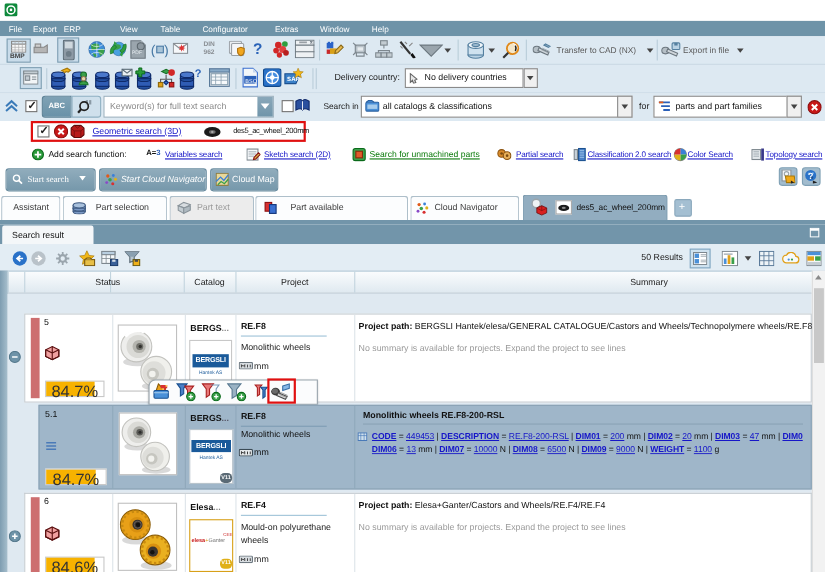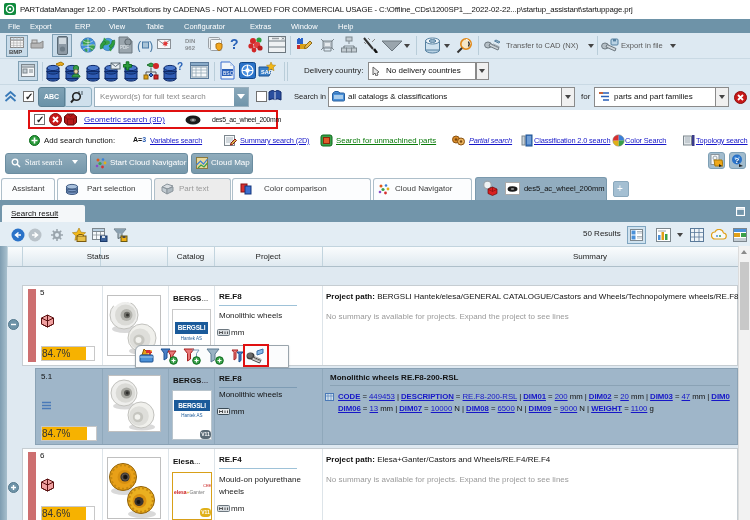--- a/index.html
+++ b/index.html
@@ -16,38 +16,37 @@
 .tab{position:absolute;background:#fcfdfe;border:1px solid #aebfca;border-bottom:none;
   border-radius:3px 3px 0 0;top:178px;height:22px;box-sizing:border-box;}
 .cell-sep{position:absolute;width:1px;background:#c2d4de;}
 .combo{position:absolute;background:#fff;border:1px solid #8a8a8a;box-sizing:border-box;height:18px;}
 .arr{width:0;height:0;border-left:3px solid transparent;border-right:3px solid transparent;border-top:4px solid #444;position:absolute;}
 .cb{position:absolute;width:11px;height:11px;background:#fff;border:1px solid #707070;box-sizing:border-box;}
 .ck{position:absolute;font-size:10px;color:#222;font-weight:bold;line-height:9px;}
 .slnk{font-size:7.4px;letter-spacing:-0.15px;}
 .pbar{position:absolute;border:1px solid #c8c8c8;background:#fff;}
 .pfill{position:absolute;left:0;top:0;bottom:0;background:#f7b200;}
-.ptxt{position:absolute;width:100%;text-align:left;font-size:10px;color:#333;top:1px;}
+.ptxt{position:absolute;width:100%;text-align:center;font-size:15px;color:#333;top:1px;}
 </style>
 </head>
 <body>
 <div id="app">
 
 <div class="abs" style="left:0;top:0;width:750px;height:19px;background:#ffffff;border-bottom:1px solid #e8e8e8;"></div>
 <svg class="abs" style="left:4px;top:3px;" width="12" height="12" viewBox="0 0 12 12">
       <rect x="0" y="0" width="12" height="12" rx="2" fill="#0f8a3c"></rect>
       <circle cx="6" cy="6" r="3.6" fill="none" stroke="#fff" stroke-width="1.4"></circle>
       <circle cx="6" cy="6" r="1.2" fill="#fff"></circle>
     </svg>
-<div class="abs" style="left:20px;top:5px;font-size:7.8px;letter-spacing:-0.1px;color:#111;">PARTdataManager 12.00 - PARTsolutions by CADENAS - NOT ALLOWED FOR COMMERCIAL USAGE - C:\Offline_CDs\1200SP1__2022-02-22...p\startup_assistant\startuppage.prj</div>
 
 <div class="abs" style="left:0;top:19px;width:750px;height:14px;background:#6e93a8;"></div>
 <div class="abs" style="left:8px;top:22px;color:#fff;font-size:7.5px;">File</div>
 <div class="abs" style="left:30px;top:22px;color:#fff;font-size:7.5px;">Export</div>
-<div class="abs" style="left:75px;top:22px;color:#fff;font-size:7.5px;">ERP</div>
+<div class="abs" style="left:58px;top:22px;color:#fff;font-size:7.5px;">ERP</div>
 <div class="abs" style="left:109px;top:22px;color:#fff;font-size:7.5px;">View</div>
 <div class="abs" style="left:146px;top:22px;color:#fff;font-size:7.5px;">Table</div>
 <div class="abs" style="left:184px;top:22px;color:#fff;font-size:7.5px;">Configurator</div>
 <div class="abs" style="left:250px;top:22px;color:#fff;font-size:7.5px;">Extras</div>
 <div class="abs" style="left:291px;top:22px;color:#fff;font-size:7.5px;">Window</div>
 <div class="abs" style="left:338px;top:22px;color:#fff;font-size:7.5px;">Help</div>
 
 <div class="abs tb" style="left:0;top:33px;width:750px;height:25px;border-bottom:1px solid #c9d9e4;"></div>
 <div id="tbrow1">
 
@@ -367,33 +366,33 @@
         <path d="M5.5 2.5v6M2.5 5.5h6" stroke="#fff" stroke-width="1.6"></path>
       </svg>
 <div class="abs" style="left:44px;top:136px;font-size:7.8px;color:#111;">Add search function:</div>
 <div class="abs" style="left:133px;top:136px;font-size:7px;font-weight:bold;color:#111;">A=<span style="color:#2a5fb8">3</span></div>
 <div class="abs lnk slnk" style="left:150px;top:136px;">Variables search</div>
 <svg class="abs" style="left:224px;top:134px" width="13" height="13" viewBox="0 0 13 13">
         <rect x="0.5" y="1.5" width="10" height="10" fill="#f6f8fa" stroke="#7d878e"></rect>
         <path d="M2 4h7M2 6h7M2 8h5" stroke="#9aa5ad" stroke-width="0.8"></path>
         <path d="M7 9l4-4 1.5 1.5-4 4-2 .5z" fill="#d8b84a" stroke="#8a1010"></path>
       </svg>
-<div class="abs lnk slnk" style="left:240px;top:136px;">Summary search (2D)</div>
+<div class="abs lnk slnk" style="left:240px;top:136px;">Sketch search (2D)</div>
 <svg class="abs" style="left:320px;top:134px" width="13" height="13" viewBox="0 0 13 13">
         <rect x="1" y="1" width="11" height="11" rx="2" fill="#3aa04a" stroke="#0a6a1a"></rect>
         <rect x="3.5" y="3.5" width="6" height="6" fill="#e05a2a" stroke="#8a2a0a"></rect>
       </svg>
 <div class="abs glnk" style="left:336px;top:136px;font-size:7.8px;text-align:center;">Search for unmachined parts</div>
 <svg class="abs" style="left:452px;top:135px" width="13" height="11" viewBox="0 0 13 11">
         <circle cx="4" cy="4.5" r="3.5" fill="#d88a2a" stroke="#8a5210"></circle>
         <circle cx="9" cy="6.5" r="3.5" fill="#e8b05a" stroke="#8a5210"></circle>
         <circle cx="4" cy="4.5" r="1.2" fill="#7a4a10"></circle>
         <circle cx="9" cy="6.5" r="1.2" fill="#7a4a10"></circle>
       </svg>
-<div class="abs lnk slnk" style="left:469px;top:136px;font-style:italic;">Partial search</div>
+<div class="abs lnk slnk" style="left:469px;top:136px;">Partial search</div>
 <svg class="abs" style="left:521px;top:134px" width="12" height="13" viewBox="0 0 12 13">
         <rect x="1" y="2" width="3" height="9" fill="#c8d2da" stroke="#7d878e"></rect>
         <rect x="5" y="1" width="6" height="11" fill="#4a80c8" stroke="#1a5090"></rect>
         <path d="M6 3h4M6 5h4M6 7h4M6 9h4" stroke="#a8ccec" stroke-width="0.8"></path>
       </svg>
 <div class="abs lnk slnk" style="left:534px;top:136px;">Classification 2.0 search</div>
 <svg class="abs" style="left:612px;top:134px" width="13" height="13" viewBox="0 0 13 13">
         <circle cx="6.5" cy="6.5" r="5.5" fill="#e8e8e8" stroke="#888"></circle>
         <path d="M6.5 1a5.5 5.5 0 015.5 5.5H6.5z" fill="#3a80d8"></path>
         <path d="M6.5 6.5l5.5 0a5.5 5.5 0 01-5.5 5.5z" fill="#3aa04a"></path>
@@ -419,21 +418,21 @@
 <div class="abs" style="left:72px;top:160px;width:0;height:0;border-left:3px solid transparent;border-right:3px solid transparent;border-top:4px solid #fff;"></div>
 <div class="btn" style="left:90px;top:153px;width:96px;height:19px;"></div>
 <svg class="abs" style="left:95px;top:157px" width="12" height="12" viewBox="0 0 12 12">
         <circle cx="3" cy="3" r="1.5" fill="#e05a1a"></circle>
         <circle cx="8" cy="2.5" r="1.3" fill="#3a80d8"></circle>
         <circle cx="10" cy="6" r="1.4" fill="#e0b018"></circle>
         <circle cx="5" cy="6.5" r="1.6" fill="#3aa04a"></circle>
         <circle cx="2" cy="9" r="1.3" fill="#8a4ac8"></circle>
         <circle cx="7.5" cy="10" r="1.4" fill="#d83030"></circle>
       </svg>
-<div class="abs" style="left:110px;top:158px;color:#fff;font-size:8px;">Start Cloud Navigator</div>
+<div class="abs" style="left:110px;top:158px;color:#fff;font-size:8px;font-style:italic;">Start Cloud Navigator</div>
 <div class="btn" style="left:191px;top:153px;width:60px;height:19px;"></div>
 <svg class="abs" style="left:196px;top:157px" width="12" height="12" viewBox="0 0 12 12">
         <rect x="0.5" y="0.5" width="11" height="11" fill="#e8d89a" stroke="#8a7a40"></rect>
         <path d="M0.5 8l4-4 3 3 4-5" stroke="#3a80d8" stroke-width="1.2" fill="none"></path>
         <path d="M2 11l3-3 3 2 3.5-4" stroke="#3aa04a" stroke-width="1.2" fill="none"></path>
       </svg>
 <div class="abs" style="left:211px;top:158px;color:#fff;font-size:8px;">Cloud Map</div>
 <div class="abs" style="left:708px;top:152px;width:17px;height:17px;background:#a2bcce;border:1px solid #7fa0b5;border-radius:3px;box-sizing:border-box;"></div>
 <svg class="abs" style="left:710px;top:154px" width="13" height="13" viewBox="0 0 13 13">
         <rect x="1" y="0.5" width="8" height="10" fill="#f4f6f8" stroke="#8a949b"></rect>
@@ -470,21 +469,21 @@
         <path d="M1 4l5-3 6 2-5 3z" fill="#d8dde1" stroke="#8a949b"></path>
         <path d="M1 4l5 2v5L1 8z" fill="#c3ccd2" stroke="#8a949b"></path>
         <path d="M6 6l6-2v4l-6 3z" fill="#aeb9c0" stroke="#8a949b"></path>
       </svg>
 <div class="abs" style="left:179px;top:184px;font-size:8px;color:#9a9a9a;">Part text</div>
 <div class="tab" style="left:232px;top:178px;width:139px;"></div>
 <svg class="abs" style="left:240px;top:183px" width="12" height="12" viewBox="0 0 12 12">
         <rect x="1" y="1" width="6" height="8" fill="#d83030" stroke="#8a1010"></rect>
         <rect x="5" y="3" width="6" height="8" fill="#3a6fd0" stroke="#12357a"></rect>
       </svg>
-<div class="abs" style="left:264px;top:184px;font-size:8px;color:#3a3a3a;">Color comparison</div>
+<div class="abs" style="left:264px;top:184px;font-size:8px;color:#3a3a3a;">Part available</div>
 <div class="tab" style="left:373px;top:178px;width:99px;"></div>
 <svg class="abs" style="left:378px;top:183px" width="12" height="12" viewBox="0 0 12 12">
         <circle cx="3" cy="3" r="1.5" fill="#e05a1a"></circle>
         <circle cx="8" cy="2.5" r="1.3" fill="#3a80d8"></circle>
         <circle cx="10" cy="6" r="1.4" fill="#e0b018"></circle>
         <circle cx="5" cy="6.5" r="1.6" fill="#3aa04a"></circle>
         <circle cx="2" cy="9" r="1.3" fill="#8a4ac8"></circle>
         <circle cx="7.5" cy="10" r="1.4" fill="#d83030"></circle>
       </svg>
 <div class="abs" style="left:395px;top:184px;font-size:8px;color:#3a3a3a;">Cloud Navigator</div>
@@ -503,21 +502,21 @@
 <div class="abs" style="left:524px;top:184px;font-size:7.6px;letter-spacing:-0.1px;color:#111;">des5_ac_wheel_200mm</div>
 <div class="abs" style="left:613px;top:181px;width:16px;height:16px;background:#a4bfd2;border:1px solid #8aa8bc;border-radius:2px;box-sizing:border-box;"></div>
 <div class="abs" style="left:617px;top:183px;color:#fff;font-size:10px;">+</div>
 <div class="abs" style="left:0;top:200px;width:750px;height:4px;background:#7295aa;"></div>
 </div>
 
 <div id="pane">
 
 <div class="abs" style="left:0;top:204px;width:750px;height:18px;background:#7295aa;"></div>
 <div class="abs" style="left:2px;top:205px;width:83px;height:17px;background:#f4f7f9;border-radius:2px 2px 0 0;"></div>
-<div class="abs" style="left:11px;top:209px;font-size:8px;color:#111;text-decoration:underline;">Search result</div>
+<div class="abs" style="left:11px;top:209px;font-size:8px;color:#111;">Search result</div>
 <svg class="abs" style="left:736px;top:207px" width="9" height="9" viewBox="0 0 9 9">
         <rect x="0.5" y="0.5" width="8" height="8" fill="none" stroke="#fff" stroke-width="1.2"></rect>
         <path d="M0.5 2h8" stroke="#fff" stroke-width="1.5"></path>
       </svg>
 
 <div class="abs" style="left:0;top:222px;width:750px;height:24px;background:#e3edf4;border-bottom:1px solid #c0d2de;"></div>
 <svg class="abs" style="left:11px;top:228px" width="14" height="14" viewBox="0 0 14 14">
         <circle cx="7" cy="7" r="6.5" fill="#2a72c8"></circle>
         <path d="M10 7H5m2.5-2.5L4.5 7l3 2.5" stroke="#fff" stroke-width="1.5" fill="none"></path>
       </svg>

